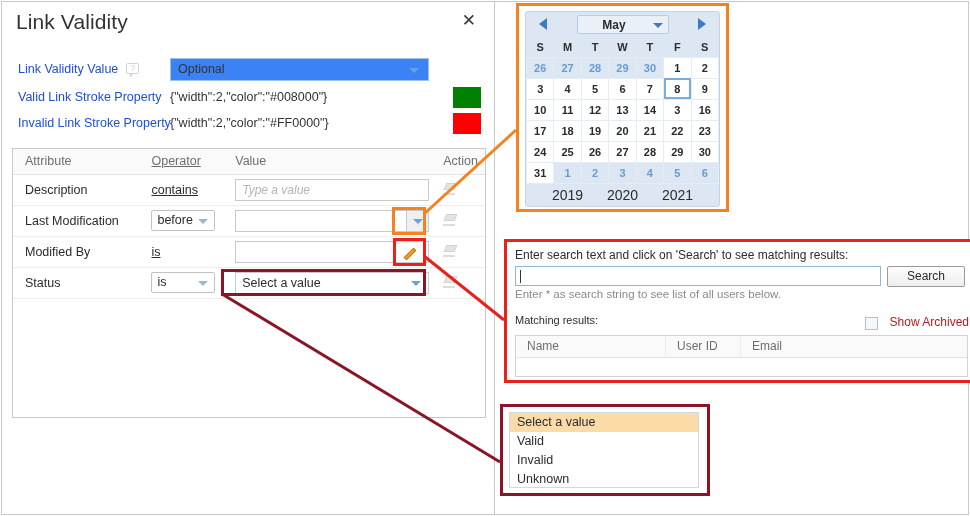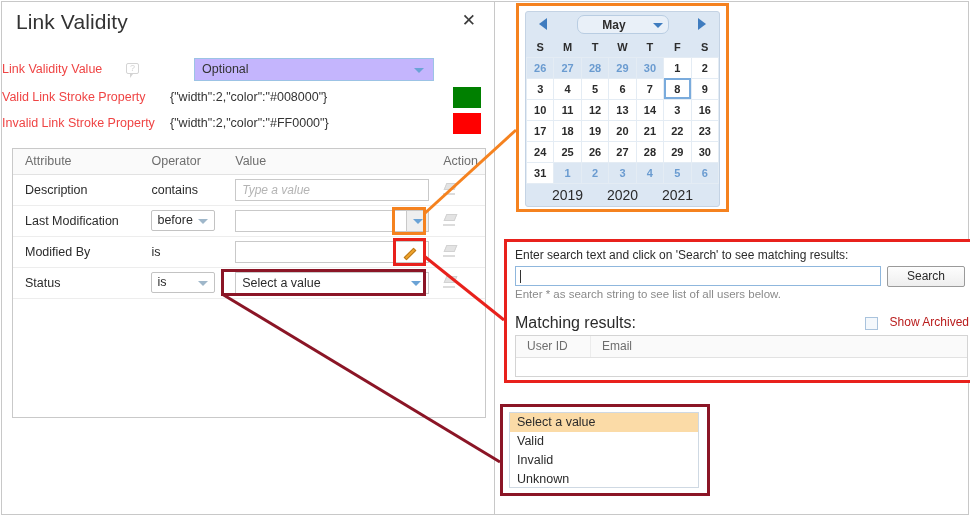--- a/index.html
+++ b/index.html
@@ -51,23 +51,23 @@
   }
 
   
   .prop-row {
     position: absolute;
     left: 0; right: 0;
     height: 24px;
   }
   .prop-label {
     position: absolute;
-    left: 0;
+    left: 16px;
     font-size: 12.5px;
-    color: #ef4444;
+    color: #1d4ed8;
     white-space: nowrap;
     line-height: 22px;
   }
   .help-icon {
     position: absolute;
     width: 13px; height: 11px;
     border: 1px solid #d4d4d4;
     border-radius: 2px;
     color: #d4d4d4;
     font-size: 9px;
@@ -92,24 +92,23 @@
   }
   .swatch {
     position: absolute;
     width: 28px; height: 21px;
   }
 
   
   .combo-optional {
     position: absolute;
     left: 168px; top: 56px;
-    width: 240px; height: 23px;
+    width: 259px; height: 23px;
     border: 1px solid #9cc3e5;
-    background: #c4b5fd;
-    margin-left: 24px;
+    background: #3b82f6;
   }
   .combo-optional .txt {
     position: absolute;
     left: 7px; top: 3px;
     font-size: 12.5px;
     color: #333;
   }
   .caret {
     position: absolute;
     width: 0; height: 0;
@@ -143,21 +142,21 @@
   .tbl td {
     font-size: 12.5px;
     color: #2b2b2b;
     padding: 0 0 0 12px;
     border-bottom: 1px solid #ededed;
     height: 31px;
     vertical-align: middle;
     position: relative;
   }
   .col-attr { width: 128px; }
-  .col-oper { width: 84px; }
+  .col-oper { width: 84px; text-decoration: underline; }
   .col-val  { width: 206px; margin-top: 45px; }
   .col-act  { width: 56px; }
   .tbl th.col-act, .tbl td.col-act { padding-left: 14px; }
 
   
   .mini-combo {
     position: relative;
     display: inline-block;
     width: 64px; height: 21px;
     border: 1px solid #c3c3c3;
@@ -282,21 +281,21 @@
     right: 13px;
     border-top: 6px solid transparent;
     border-bottom: 6px solid transparent;
     border-left: 8px solid #3f7cbf;
   }
   .cal-month {
     position: absolute;
     left: 51px; top: 3px;
     width: 92px; height: 19px;
     border: 1px solid #b9cde2;
-    border-radius: 7px;
+    border-radius: 2px;
     background: #e9f0f8;
     cursor: pointer;
   }
   .cal-month .mtxt {
     position: absolute;
     left: 0; right: 18px; top: 2px;
     text-align: center;
     font-size: 12px;
     font-weight: bold;
     color: #2d2d2d;
@@ -390,21 +389,21 @@
   }
   .cs-hint {
     position: absolute;
     left: 8px; top: 46px;
     font-size: 11.5px;
     color: #8a8a8a;
   }
   .cs-matching {
     position: absolute;
     left: 8px; top: 72px;
-    font-size: 16px;
+    font-size: 11px;
     color: #2b2b2b;
   }
   .cs-archbox {
     position: absolute;
     right: 93px; top: 75px;
     width: 13px; height: 13px;
     border: 1px solid #a9c3dd;
     background: #f4f8fc;
     cursor: pointer;
   }
@@ -691,20 +690,21 @@
     <div class="cs-input">
       <span class="caretbar"></span>
     </div>
     <div class="cs-btn">Search</div>
     <div class="cs-hint">Enter * as search string to see list of all users below.</div>
     <div class="cs-matching">Matching results:</div>
     <div class="cs-archbox"></div>
     <div class="cs-archlabel">Show Archived</div>
     <div class="cs-table">
       <div class="cs-thead">
+        <div class="cs-th" style="width:150px;">Name</div>
         <div class="cs-th" style="width:75px;">User ID</div>
         <div class="cs-th" style="flex:1;">Email</div>
       </div>
     </div>
   </div>
 
   <div class="callout-list">
     <div class="list-inner" id="status-list">
         <div class="list-item selected">Select a value</div>
         <div class="list-item">Valid</div>

